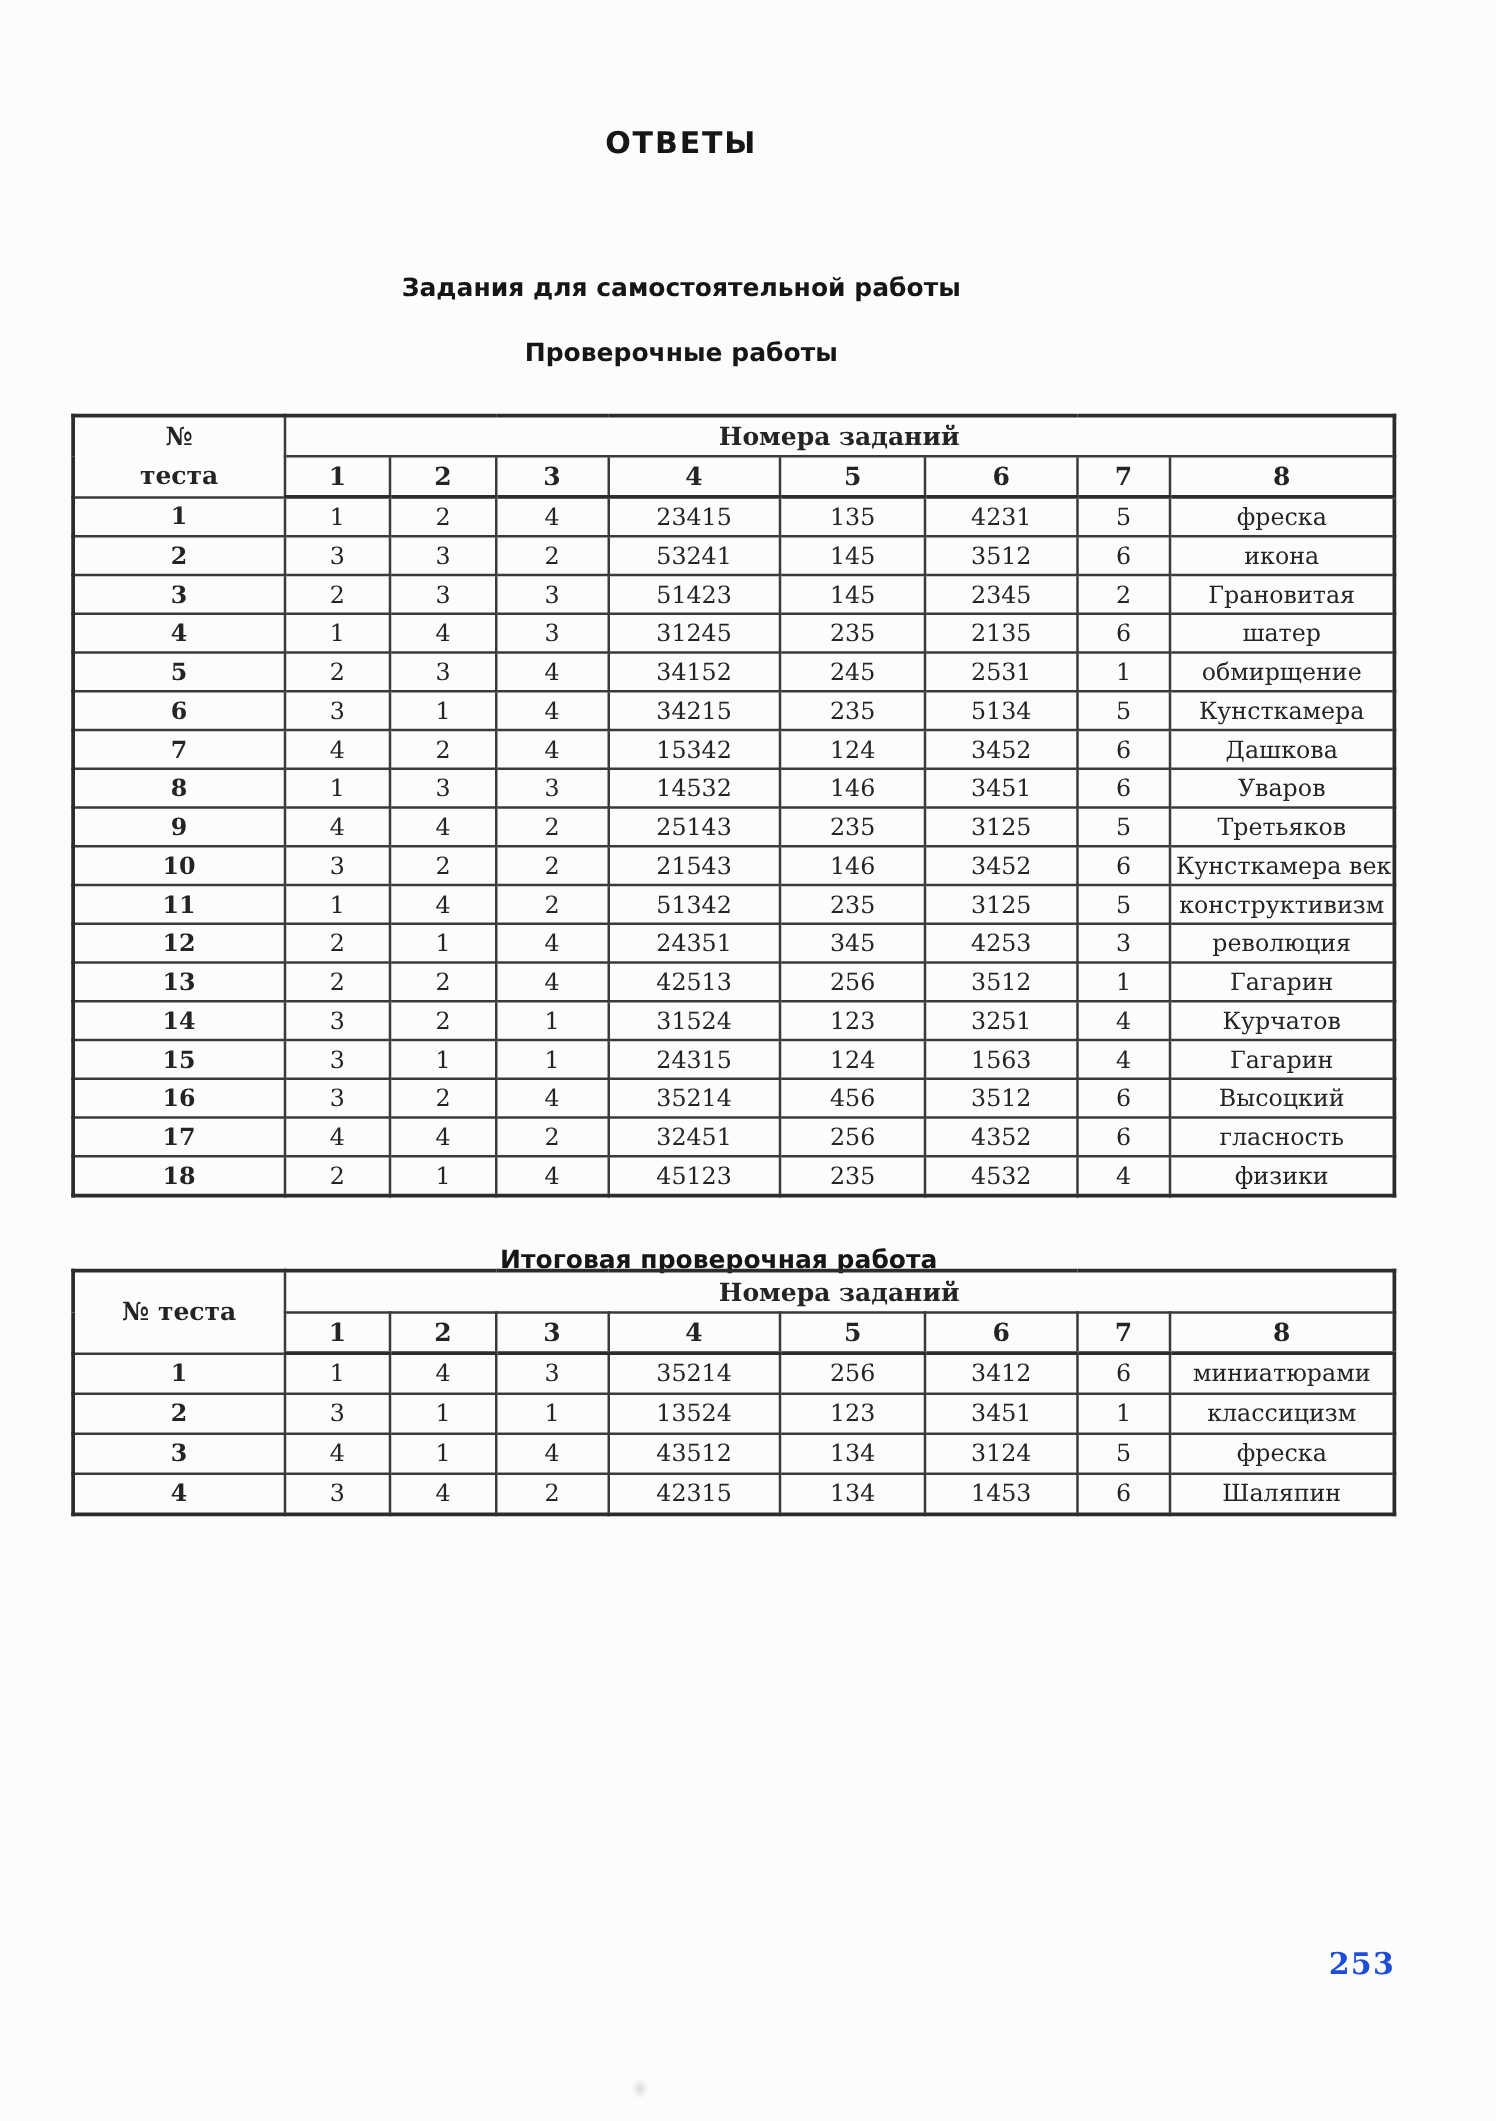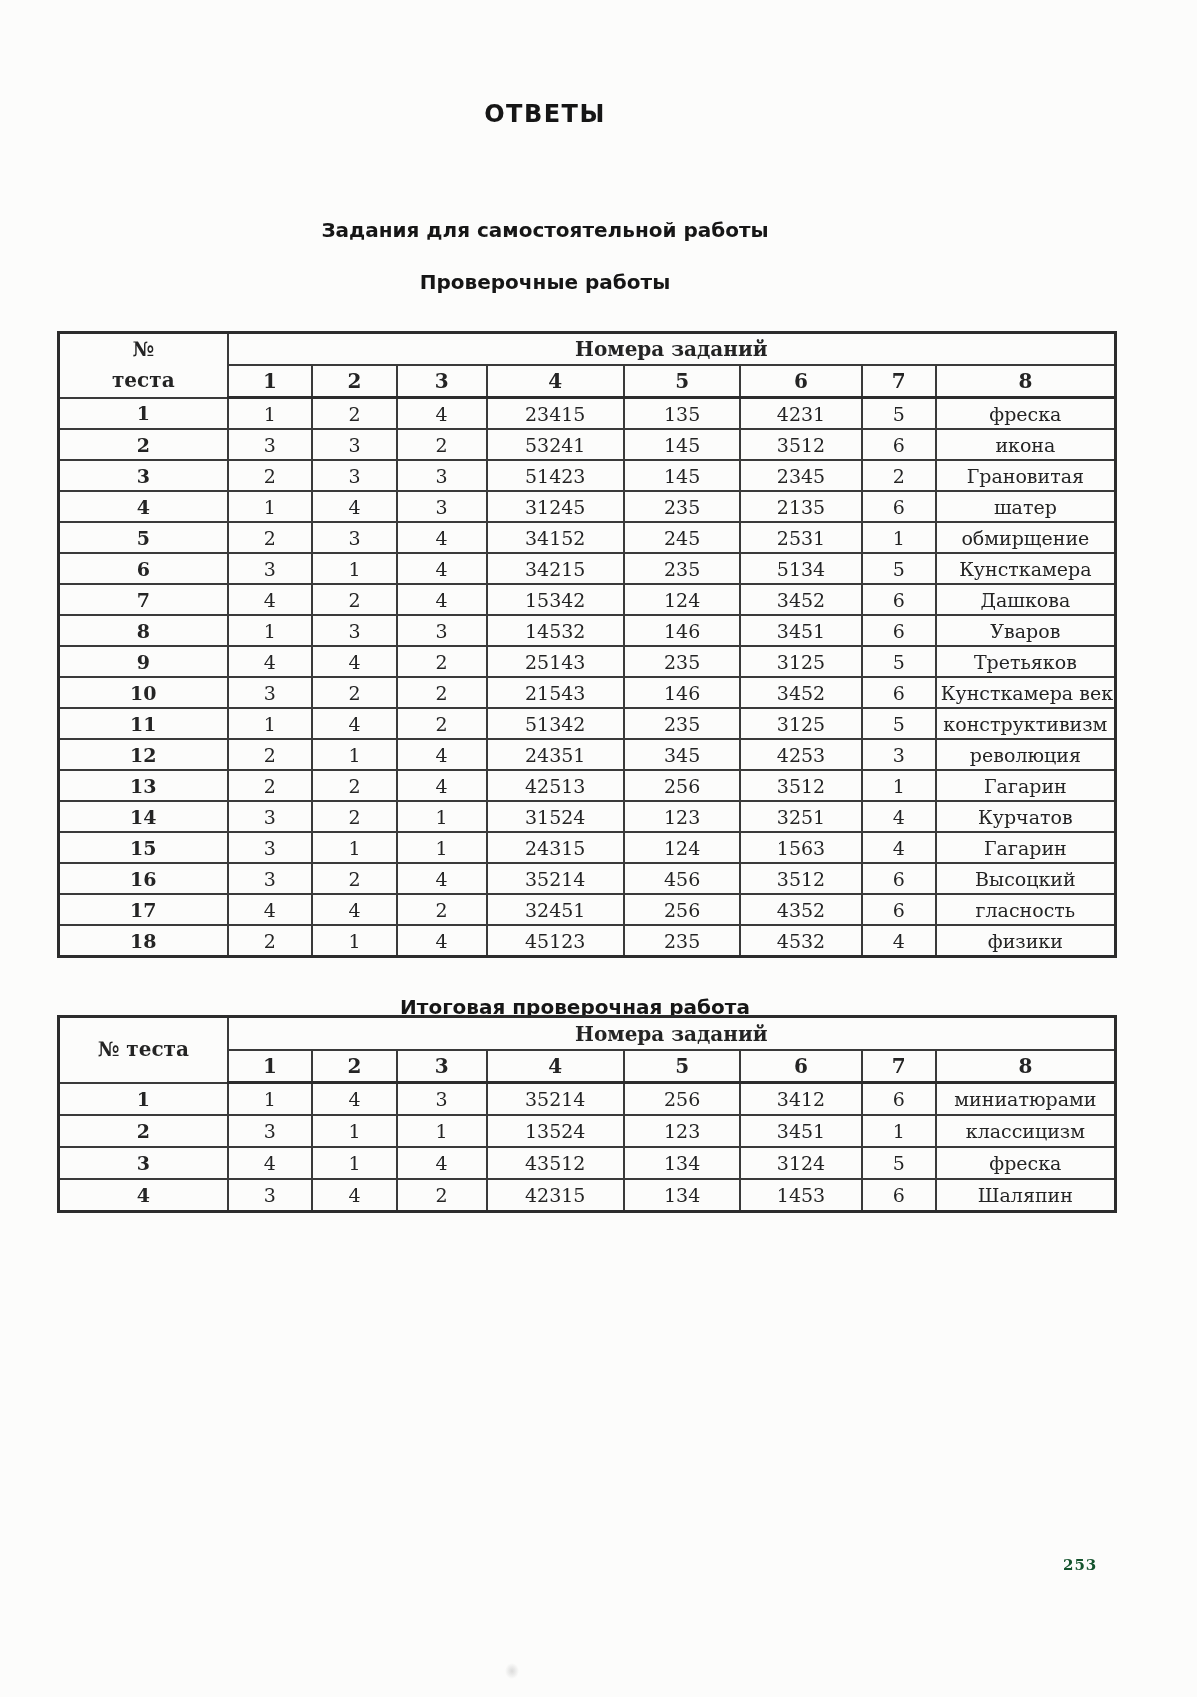--- a/index.html
+++ b/index.html
@@ -55,21 +55,21 @@
   .t2 thead tr.group-row th{height:31px;}
   .t2 thead tr.nums-row th{height:30px;}
   .t2 tbody td{height:30px;}
   thead tr.nums-row th{border-bottom:3px solid #2c2c2c;}
   .corner{line-height:1.55;}
   tbody .test-col{font-weight:700;}
 
   .pagenum{
     position:absolute;top:1556px;left:1063px;
     font-family:"DejaVu Serif", serif;
-    font-size:15px;font-weight:700;color:#14532d;
+    font-size:24px;font-weight:700;color:#1d4ed8;
     letter-spacing:1px;
   }
   
   .smudge{position:absolute;top:1663px;left:505px;width:14px;height:16px;
     background:radial-gradient(closest-side,rgba(120,120,120,.25),rgba(120,120,120,0));}
 </style>
 </head>
 <body>
 
 <div class="page">

